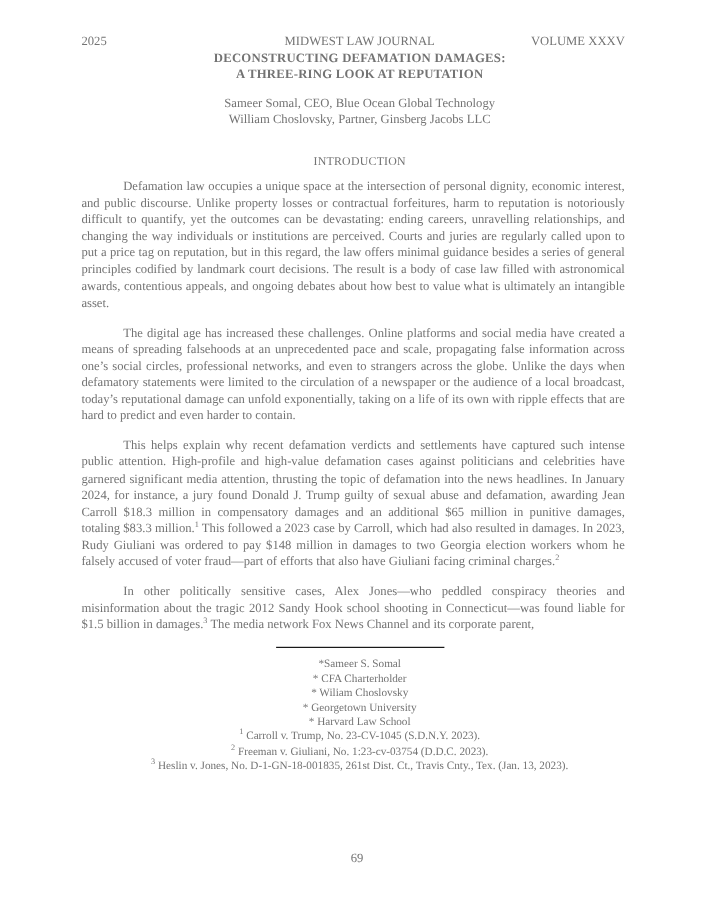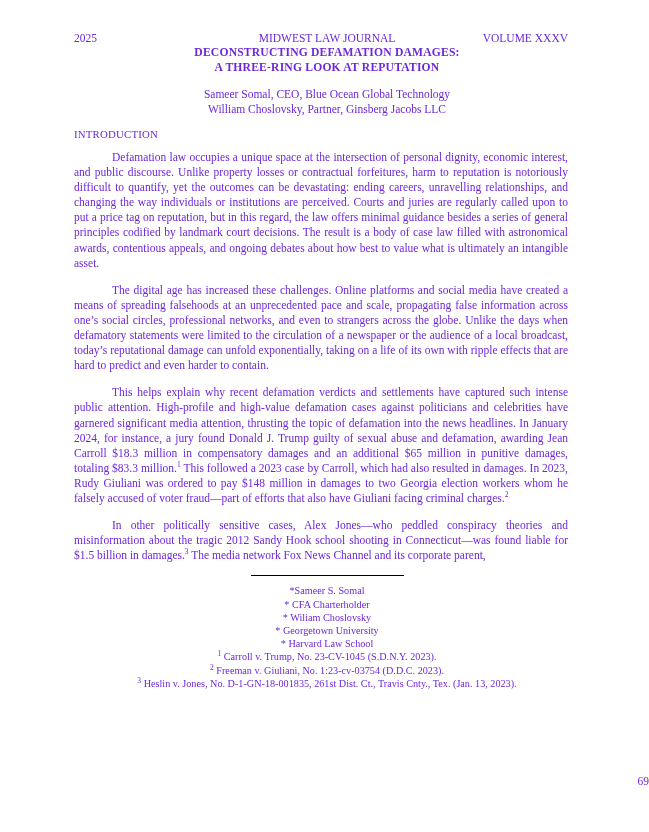--- a/index.html
+++ b/index.html
@@ -6,21 +6,21 @@
     margin: 0;
     padding: 0;
     background: #ffffff;
   }
   .page {
     position: relative;
     width: 649px;
     height: 832px;
     margin: 0 auto;
     background: #ffffff;
-    color: #6d28d9;
+    color: #737373;
     font-family: "Liberation Serif", serif;
     box-sizing: border-box;
     padding: 31px 69px 0 74px;
     overflow: hidden;
   }
   .running-header {
     position: relative;
     font-size: 11.5px;
     line-height: 14px;
     text-align: center;
@@ -35,22 +35,22 @@
     line-height: 15px;
     letter-spacing: 0.2px;
   }
   .author-block {
     margin-top: 12px;
     text-align: center;
     font-size: 11.5px;
     line-height: 15px;
   }
   .section-heading {
-    margin-top: 11px;
-    text-align: left;
+    margin-top: 24px;
+    text-align: center;
     font-size: 10.8px;
     line-height: 13px;
     letter-spacing: 0.2px;
   }
   .article-body {
     margin-top: 9px;
     font-size: 11.5px;
     line-height: 15.1px;
     text-align: justify;
   }
@@ -75,21 +75,21 @@
     font-size: 10.2px;
     line-height: 13.2px;
     text-align: center;
   }
   .footnote-line { white-space: normal; }
   .page-number {
     position: absolute;
     left: 0;
     right: 0;
     bottom: 45px;
-    text-align: right;
+    text-align: center;
     font-size: 11.5px;
   }
 </style>
 </head>
 <body>
 
 <div class="page">
 
   <div class="running-header">
     <span class="hdr-left">2025</span>

